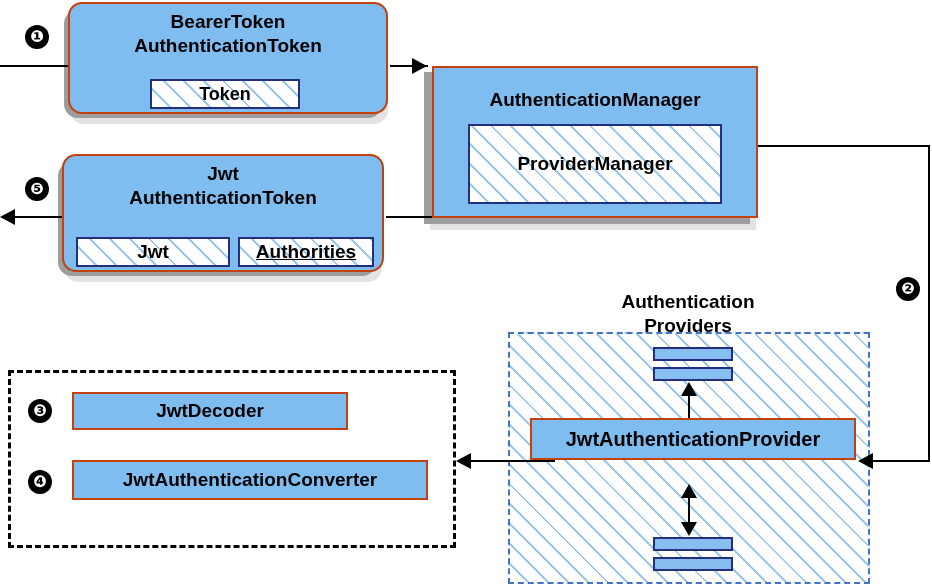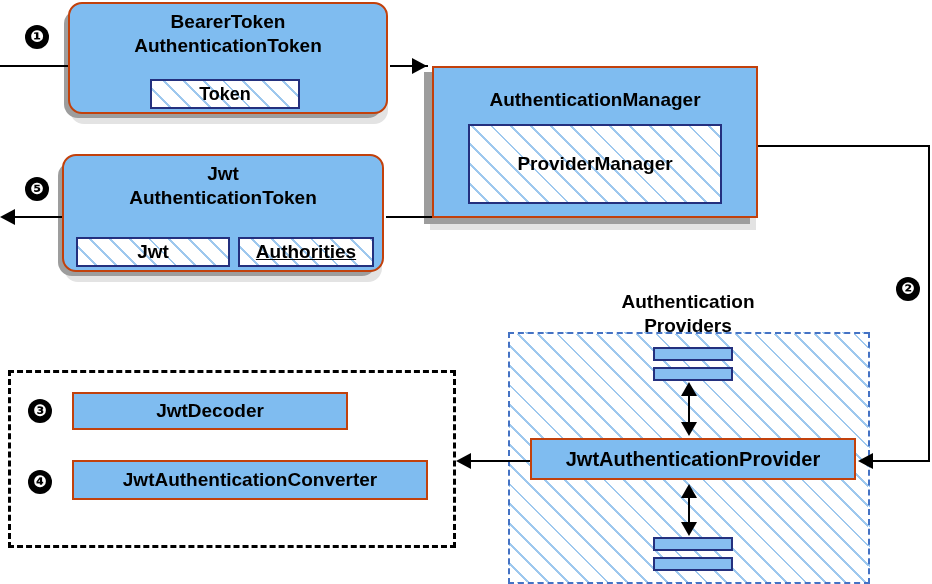--- a/index.html
+++ b/index.html
@@ -120,21 +120,21 @@
 
   <div class="bar" style="left:653px;top:347px;width:80px;height:14px;"></div>
   <div class="bar" style="left:653px;top:367px;width:80px;height:14px;"></div>
 
   <div class="ln v" style="left:688px;top:392px;height:34px;"></div>
   <div class="ah up" style="left:681px;top:382px;"></div>
   <div class="ah down" style="left:681px;top:422px;"></div>
 
   <div class="shadow light" style="left:528px;top:448px;width:326px;height:42px;"></div>
   <div class="shadow dark" style="left:522px;top:444px;width:326px;height:40px;"></div>
-  <div class="node" style="left:530px;top:438px;width:326px;height:42px;font-size:20px;">JwtAuthenticationProvider</div>
+  <div class="node" style="left:530px;top:418px;width:326px;height:42px;font-size:20px;">JwtAuthenticationProvider</div>
 
   <div class="ln v" style="left:688px;top:492px;height:34px;"></div>
   <div class="ah up" style="left:681px;top:484px;"></div>
   <div class="ah down" style="left:681px;top:522px;"></div>
 
   <div class="bar" style="left:653px;top:537px;width:80px;height:14px;"></div>
   <div class="bar" style="left:653px;top:557px;width:80px;height:14px;"></div>
 
   <div class="shadow light" style="left:78px;top:404px;width:240px;height:38px;"></div>
   <div class="shadow dark" style="left:72px;top:400px;width:240px;height:36px;"></div>

